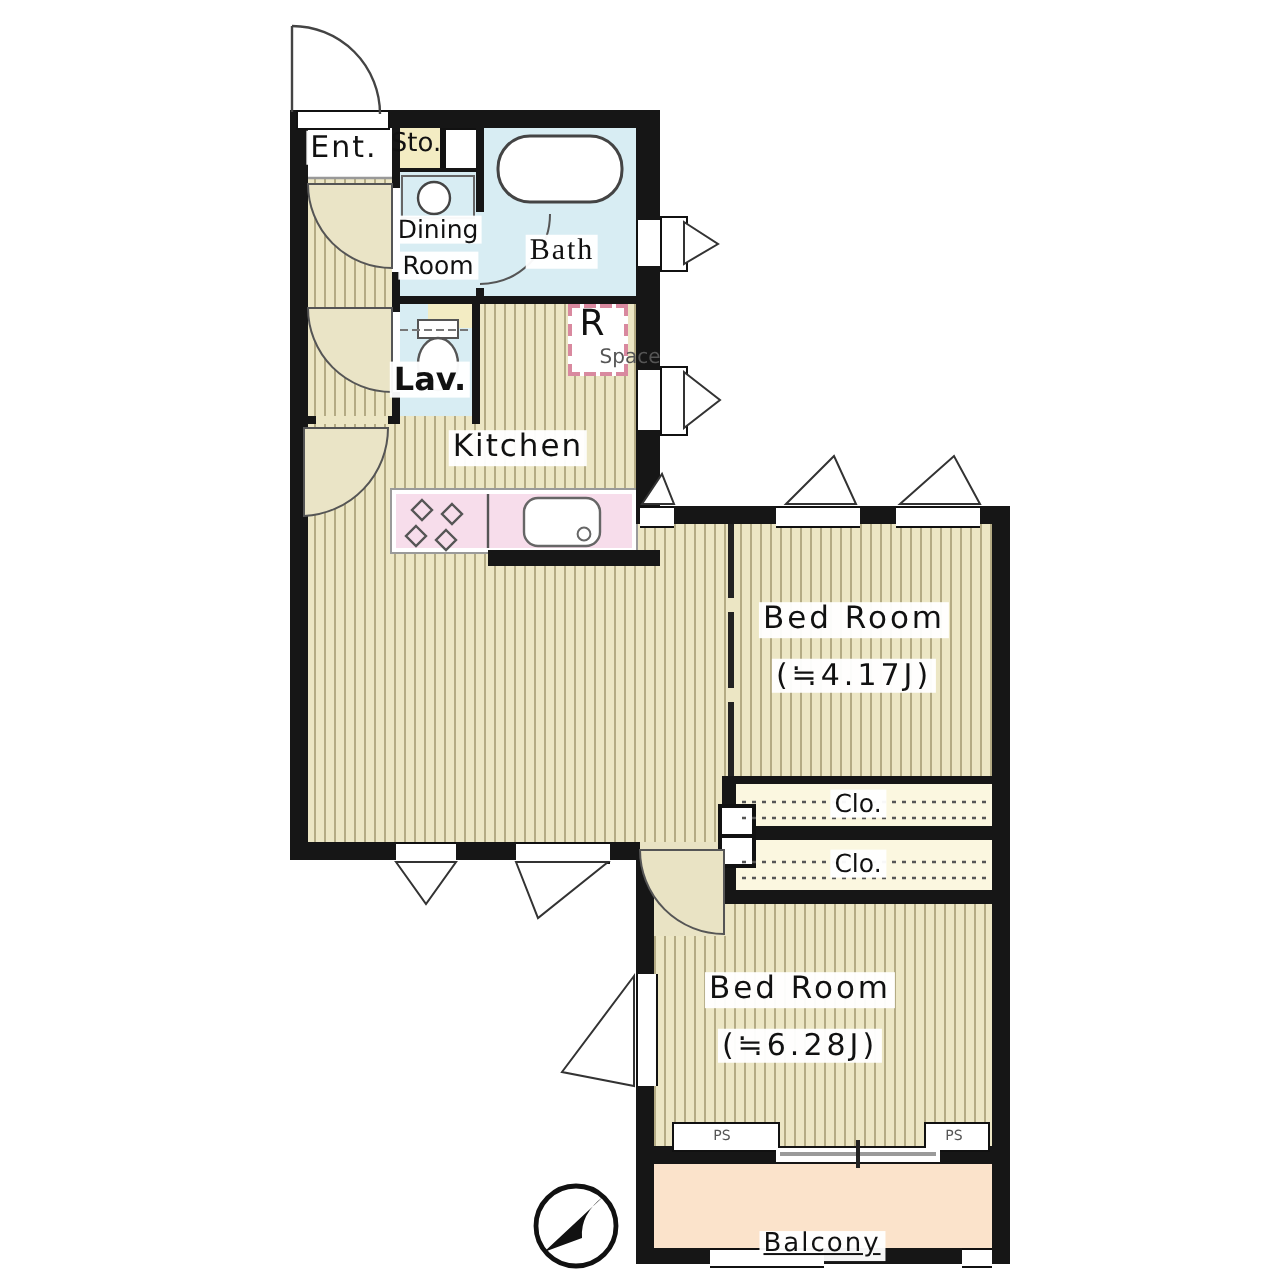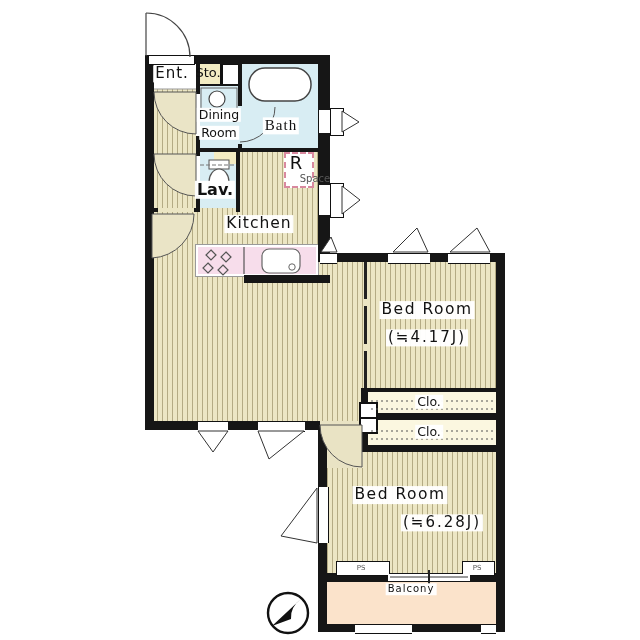--- a/index.html
+++ b/index.html
@@ -173,18 +173,18 @@
   <div class="lbl" style="left:281px;top:126px;font-size:15px;letter-spacing:1px;font-family:Liberation Serif, serif;">Bath</div>
   <div class="lbl" style="left:215px;top:190px;font-size:16px;font-weight:bold;">Lav.</div>
   <div class="lbl" style="left:296px;top:163px;font-size:18px;background:transparent;">R</div>
   <div class="lbl" style="left:296px;top:179px;font-size:10px;color:#555;background:transparent;padding-left:40px;">Space</div>
   <div class="lbl" style="left:259px;top:224px;font-size:15.5px;letter-spacing:1px;">Kitchen</div>
   <div class="lbl" style="left:427px;top:310px;font-size:15.5px;letter-spacing:1.5px;">Bed Room</div>
   <div class="lbl" style="left:427px;top:338px;font-size:15px;letter-spacing:2px;">(≒4.17J)</div>
   <div class="lbl" style="left:429px;top:402px;font-size:12.5px;">Clo.</div>
   <div class="lbl" style="left:429px;top:432px;font-size:12.5px;">Clo.</div>
   <div class="lbl" style="left:400px;top:495px;font-size:15.5px;letter-spacing:1.5px;">Bed Room</div>
-  <div class="lbl" style="left:400px;top:523px;font-size:15px;letter-spacing:2px;margin-left:42px;">(≒6.28J)</div>
-  <div class="lbl" style="left:411px;top:589px;font-size:10px;letter-spacing:1px;">Balcony</div>
+  <div class="lbl" style="left:400px;top:523px;font-size:15px;letter-spacing:2px;">(≒6.28J)</div>
+  <div class="lbl" style="left:411px;top:623px;font-size:13px;letter-spacing:1px;text-decoration:underline;">Balcony</div>
   <div class="lbl" style="left:361px;top:568px;font-size:7px;color:#555;background:transparent;">PS</div>
   <div class="lbl" style="left:477px;top:568px;font-size:7px;color:#555;background:transparent;">PS</div>
 
 </div>
 
 </body></html>

